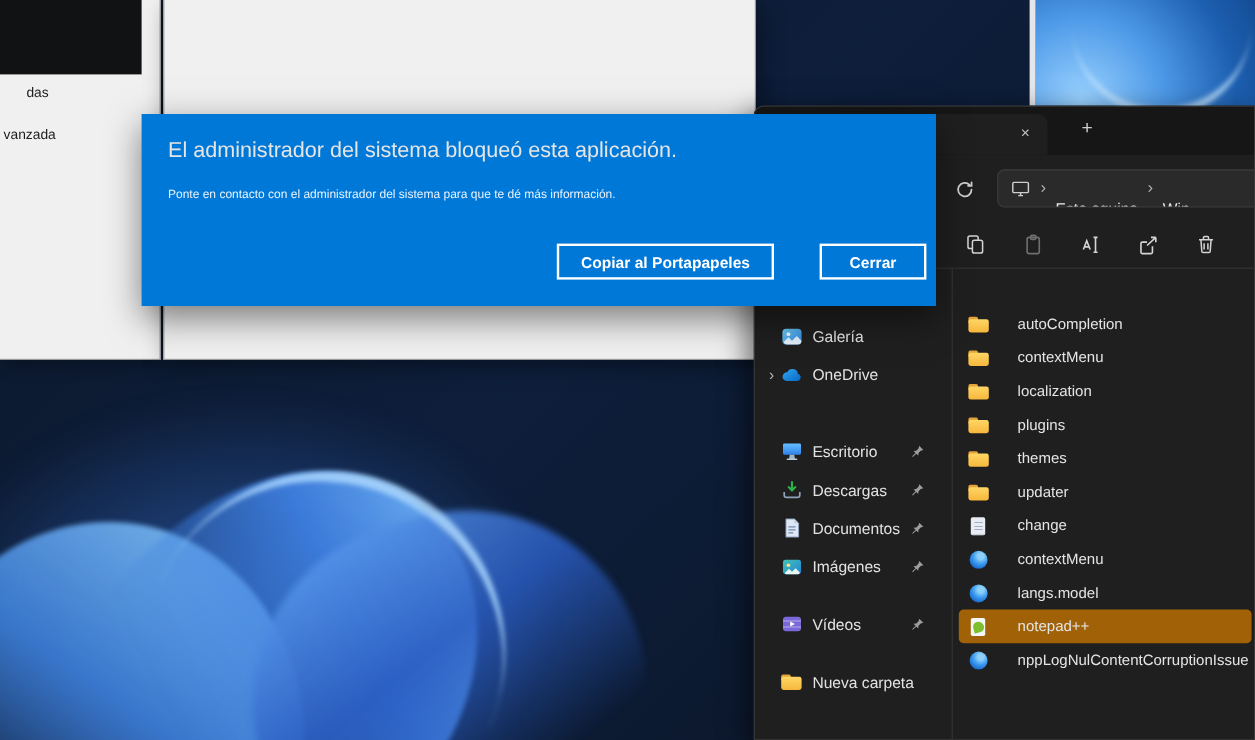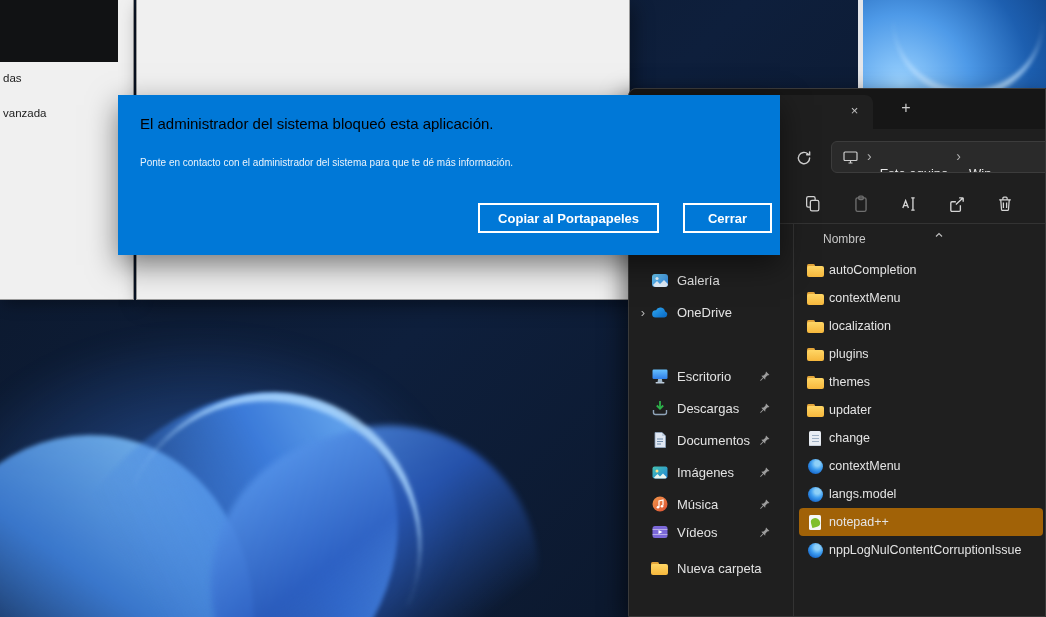--- a/index.html
+++ b/index.html
@@ -16,21 +16,21 @@
 
   
   .frag-tr{position:absolute;left:858px;top:0;width:188px;height:88px;z-index:1;
     background:radial-gradient(circle at 20% 95%,#9ad2ff 0%,#4e9ae8 40%,#1d5fb0 75%,#134a92 100%);
     border-left:5px solid #e4e6ea;}
   .frag-tr::after{content:"";position:absolute;left:30px;top:-60px;width:150px;height:150px;border-radius:50%;
     border-bottom:8px solid rgba(190,225,255,.8);filter:blur(2px);}
   .win-left{position:absolute;left:0;top:0;width:134px;height:300px;background:#f0f0f0;border:1px solid #9a9a9a;border-left:none;border-top:none;box-sizing:border-box;z-index:1;box-shadow:4px 4px 14px rgba(0,0,0,.35);}
   .win-left-dark{position:absolute;left:0;top:0;width:118px;height:62px;background:#111214;}
   .frag-text{position:absolute;left:3px;font-size:11.5px;color:#1c1c1c;white-space:nowrap;}
-  .t1{top:72px;}
+  .t1{top:72px;margin-left:19px;}
   .t2{top:107px;}
   .win-gray{position:absolute;left:136px;top:0;width:494px;height:300px;background:#f0f0f0;border:1px solid #9a9a9a;border-top:none;box-sizing:border-box;z-index:1;box-shadow:4px 6px 18px rgba(0,0,0,.4);}
 
   
   .explorer{position:absolute;left:628px;top:88px;width:418px;height:529px;background:#1f1f1f;border:1px solid #3a3a3a;border-radius:8px 0 0 0;box-sizing:border-box;overflow:hidden;z-index:2;box-shadow:-6px 6px 22px rgba(0,0,0,.5);}
   .tabbar{position:absolute;left:0;top:0;right:0;height:40px;background:#161616;border-radius:8px 0 0 0;}
   .tab{position:absolute;left:6px;top:6px;width:238px;height:34px;background:#1f1f1f;border-radius:8px 8px 0 0;}
   .tab-close{position:absolute;right:10px;top:8px;width:17px;height:17px;line-height:16px;text-align:center;color:#c2c2c2;font-size:13px;border-radius:4px;}
   .newtab{position:absolute;left:268px;top:10px;width:18px;height:18px;line-height:17px;text-align:center;color:#cccccc;font-size:16px;}
   .addrrow{position:absolute;left:0;top:40px;right:0;height:56px;}
@@ -49,39 +49,39 @@
   .colheader .sort{position:absolute;left:135px;top:2px;}
 
   .navpane{position:absolute;left:0;top:0;width:164px;height:100%;padding-left:44px;}
   .nav-item{position:absolute;left:6px;width:152px;height:30px;display:flex;align-items:center;border-radius:4px;}
   .nav-chev{width:16px;flex:none;color:#b5b5b5;font-size:13px;text-align:center;}
   .nav-ico{width:19px;height:18px;margin-right:7px;flex:none;display:flex;align-items:center;}
   .nav-label{font-size:13px;color:#e2e2e2;white-space:nowrap;}
   .nav-pin{position:absolute;left:124px;top:9px;width:12px;height:12px;}
 
   .filelist{position:absolute;left:170px;right:2px;top:167px;}
-  .file-row{height:28px;display:flex;align-items:center;padding-left:8px;gap:5px;border-radius:4px;text-align:center;}
+  .file-row{height:28px;display:flex;align-items:center;padding-left:8px;gap:24px;border-radius:4px;text-align:center;}
   .file-row.selected{background:#a16207;}
   .fname{font-size:12.5px;color:#e4e4e4;white-space:nowrap;}
 
   
   .fi{position:relative;width:17px;height:15px;flex:none;}
   .fi[data-icon="folder-icon"]::before{content:"";position:absolute;left:0;top:1px;width:8px;height:5px;border-radius:1.5px 1.5px 0 0;background:#e3a53a;}
   .fi[data-icon="folder-icon"]::after{content:"";position:absolute;left:0;top:3px;width:17px;height:11px;border-radius:2px;background:linear-gradient(180deg,#ffd665,#f6b73c);}
   .fi[data-icon="document-icon"]::after{content:"";position:absolute;left:2px;top:0;width:12px;height:15px;background:#e9edf3;border-radius:1.5px;box-shadow:inset 0 -1px 0 #c6cfdb;}
   .fi[data-icon="document-icon"]::before{content:"";position:absolute;z-index:1;left:4.5px;top:4px;width:7px;height:7px;background:repeating-linear-gradient(180deg,#9fb0c4 0 1px,transparent 1px 3px);}
   .fi[data-icon="xml-file-icon"]::after{content:"";position:absolute;left:1px;top:0;width:15px;height:15px;border-radius:50%;background:radial-gradient(circle at 62% 30%,#8ed0f8 0 18%,#3e9df0 45%,#1565c8 80%);}
   .fi[data-icon="notepadpp-icon"]::after{content:"";position:absolute;left:2px;top:0;width:12px;height:15px;background:#f4f6f8;border-radius:1.5px;}
   .fi[data-icon="notepadpp-icon"]::before{content:"";position:absolute;z-index:1;left:4px;top:3px;width:9px;height:9px;background:#7ebf2e;border-radius:50% 60% 50% 5%;transform:rotate(-15deg);}
 
   
   .dialog{position:absolute;left:118px;top:95px;width:662px;height:160px;background:var(--accent,#0078d7);z-index:5;box-shadow:0 10px 28px rgba(0,0,0,.5);}
-  .dlg-title{position:absolute;left:22px;top:20px;font-size:15px;color:#000000;white-space:nowrap;}
+  .dlg-title{position:absolute;left:22px;top:20px;font-size:18px;color:#e5e5e5;white-space:nowrap;}
   .dlg-sub{position:absolute;left:22px;top:62px;font-size:10px;color:#e9f3fc;white-space:nowrap;}
-  .dlg-buttons{position:absolute;right:8px;top:108px;display:flex;gap:24px;}
+  .dlg-buttons{position:absolute;right:8px;top:108px;display:flex;gap:38px;}
   .dlg-btn{height:30px;min-width:89px;padding:0 18px;border:2px solid #ffffff;background:transparent;color:#fff;font-family:"Liberation Sans",sans-serif;font-size:13px;font-weight:700;cursor:pointer;box-sizing:border-box;}
 
   svg{display:block;}
 </style>
 </head>
 <body>
 
 <svg width="0" height="0" style="position:absolute">
   <defs>
     <linearGradient id="gGal" x1="0" y1="0" x2="1" y2="1">
@@ -186,28 +186,20 @@
             <path d="M3 4.5h11"></path>
             <path d="M6.5 4.5V3a1 1 0 0 1 1-1h2a1 1 0 0 1 1 1v1.5"></path>
             <path d="M4.5 4.5l.7 9.2a1 1 0 0 0 1 .9h4.6a1 1 0 0 0 1-.9l.7-9.2"></path>
             <path d="M7 7.2v5M10 7.2v5"></path>
           </svg>
       </span>
     </div>
 
     <div class="vdiv"></div>
 
-    <div class="colheader">
-      <span class="ctext">Nombre</span>
-      <span class="sort">
-        <svg viewBox="0 0 10 8" width="10" height="8">
-            <path d="M2 5.5L5 2.5l3 3" stroke="#bdbdbd" stroke-width="1.2" fill="none"></path>
-          </svg>
-      </span>
-    </div>
 
     <div class="navpane">
 
       <div class="nav-item" style="top:176px">
         <span class="nav-chev"></span>
         <span class="nav-ico">
           <svg viewBox="0 0 18 17" width="18" height="17">
               <rect x="1" y="2" width="16" height="13" rx="3" fill="url(#gGal)"></rect>
               <circle cx="6" cy="6.5" r="1.6" fill="#fff" opacity=".9"></circle>
               <path d="M2 13l4-4 3 3 4-4 3.9 3.9V12a3 3 0 0 1-3 3H5a3 3 0 0 1-3-3z" fill="#ffffff" opacity=".85"></path>
@@ -287,39 +279,22 @@
             </svg>
         </span>
         <span class="nav-label">Imágenes</span>
         <span class="nav-pin">
             <svg viewBox="0 0 14 14" width="12" height="12">
               <path d="M8.2 1.8l4 4-2.5.7-2.2 2.2-.3 2.6-1.9-1.9-3.3 3.3-.7-.7 3.3-3.3-1.9-1.9 2.6-.3 2.2-2.2z" fill="#9d9d9d"></path>
             </svg>
           </span>
       </div>
 
-      <div class="nav-item" style="top:400px">
-        <span class="nav-chev"></span>
-        <span class="nav-ico">
-          <svg viewBox="0 0 18 18" width="18" height="18">
-              <circle cx="9" cy="9" r="7.5" fill="url(#gMus)"></circle>
-              <path d="M8 12.2V6l4-1v5.4" stroke="#fff" stroke-width="1.2" fill="none"></path>
-              <circle cx="7" cy="12.2" r="1.3" fill="#fff"></circle>
-              <circle cx="11" cy="11.3" r="1.3" fill="#fff"></circle>
-            </svg>
-        </span>
-        <span class="nav-label">Música</span>
-        <span class="nav-pin">
-            <svg viewBox="0 0 14 14" width="12" height="12">
-              <path d="M8.2 1.8l4 4-2.5.7-2.2 2.2-.3 2.6-1.9-1.9-3.3 3.3-.7-.7 3.3-3.3-1.9-1.9 2.6-.3 2.2-2.2z" fill="#9d9d9d"></path>
-            </svg>
-          </span>
-      </div>
-
-      <div class="nav-item" style="top:428px">
+
+      <div class="nav-item" style="top:416px">
         <span class="nav-chev"></span>
         <span class="nav-ico">
           <svg viewBox="0 0 18 18" width="18" height="18">
               <rect x="1.5" y="3" width="15" height="12" rx="2.5" fill="#7b68d8"></rect>
               <path d="M1.5 6.5h15M1.5 11.5h15" stroke="#fff" opacity=".45"></path>
               <path d="M7.5 7l4 2-4 2z" fill="#fff"></path>
             </svg>
         </span>
         <span class="nav-label">Vídeos</span>
         <span class="nav-pin">

